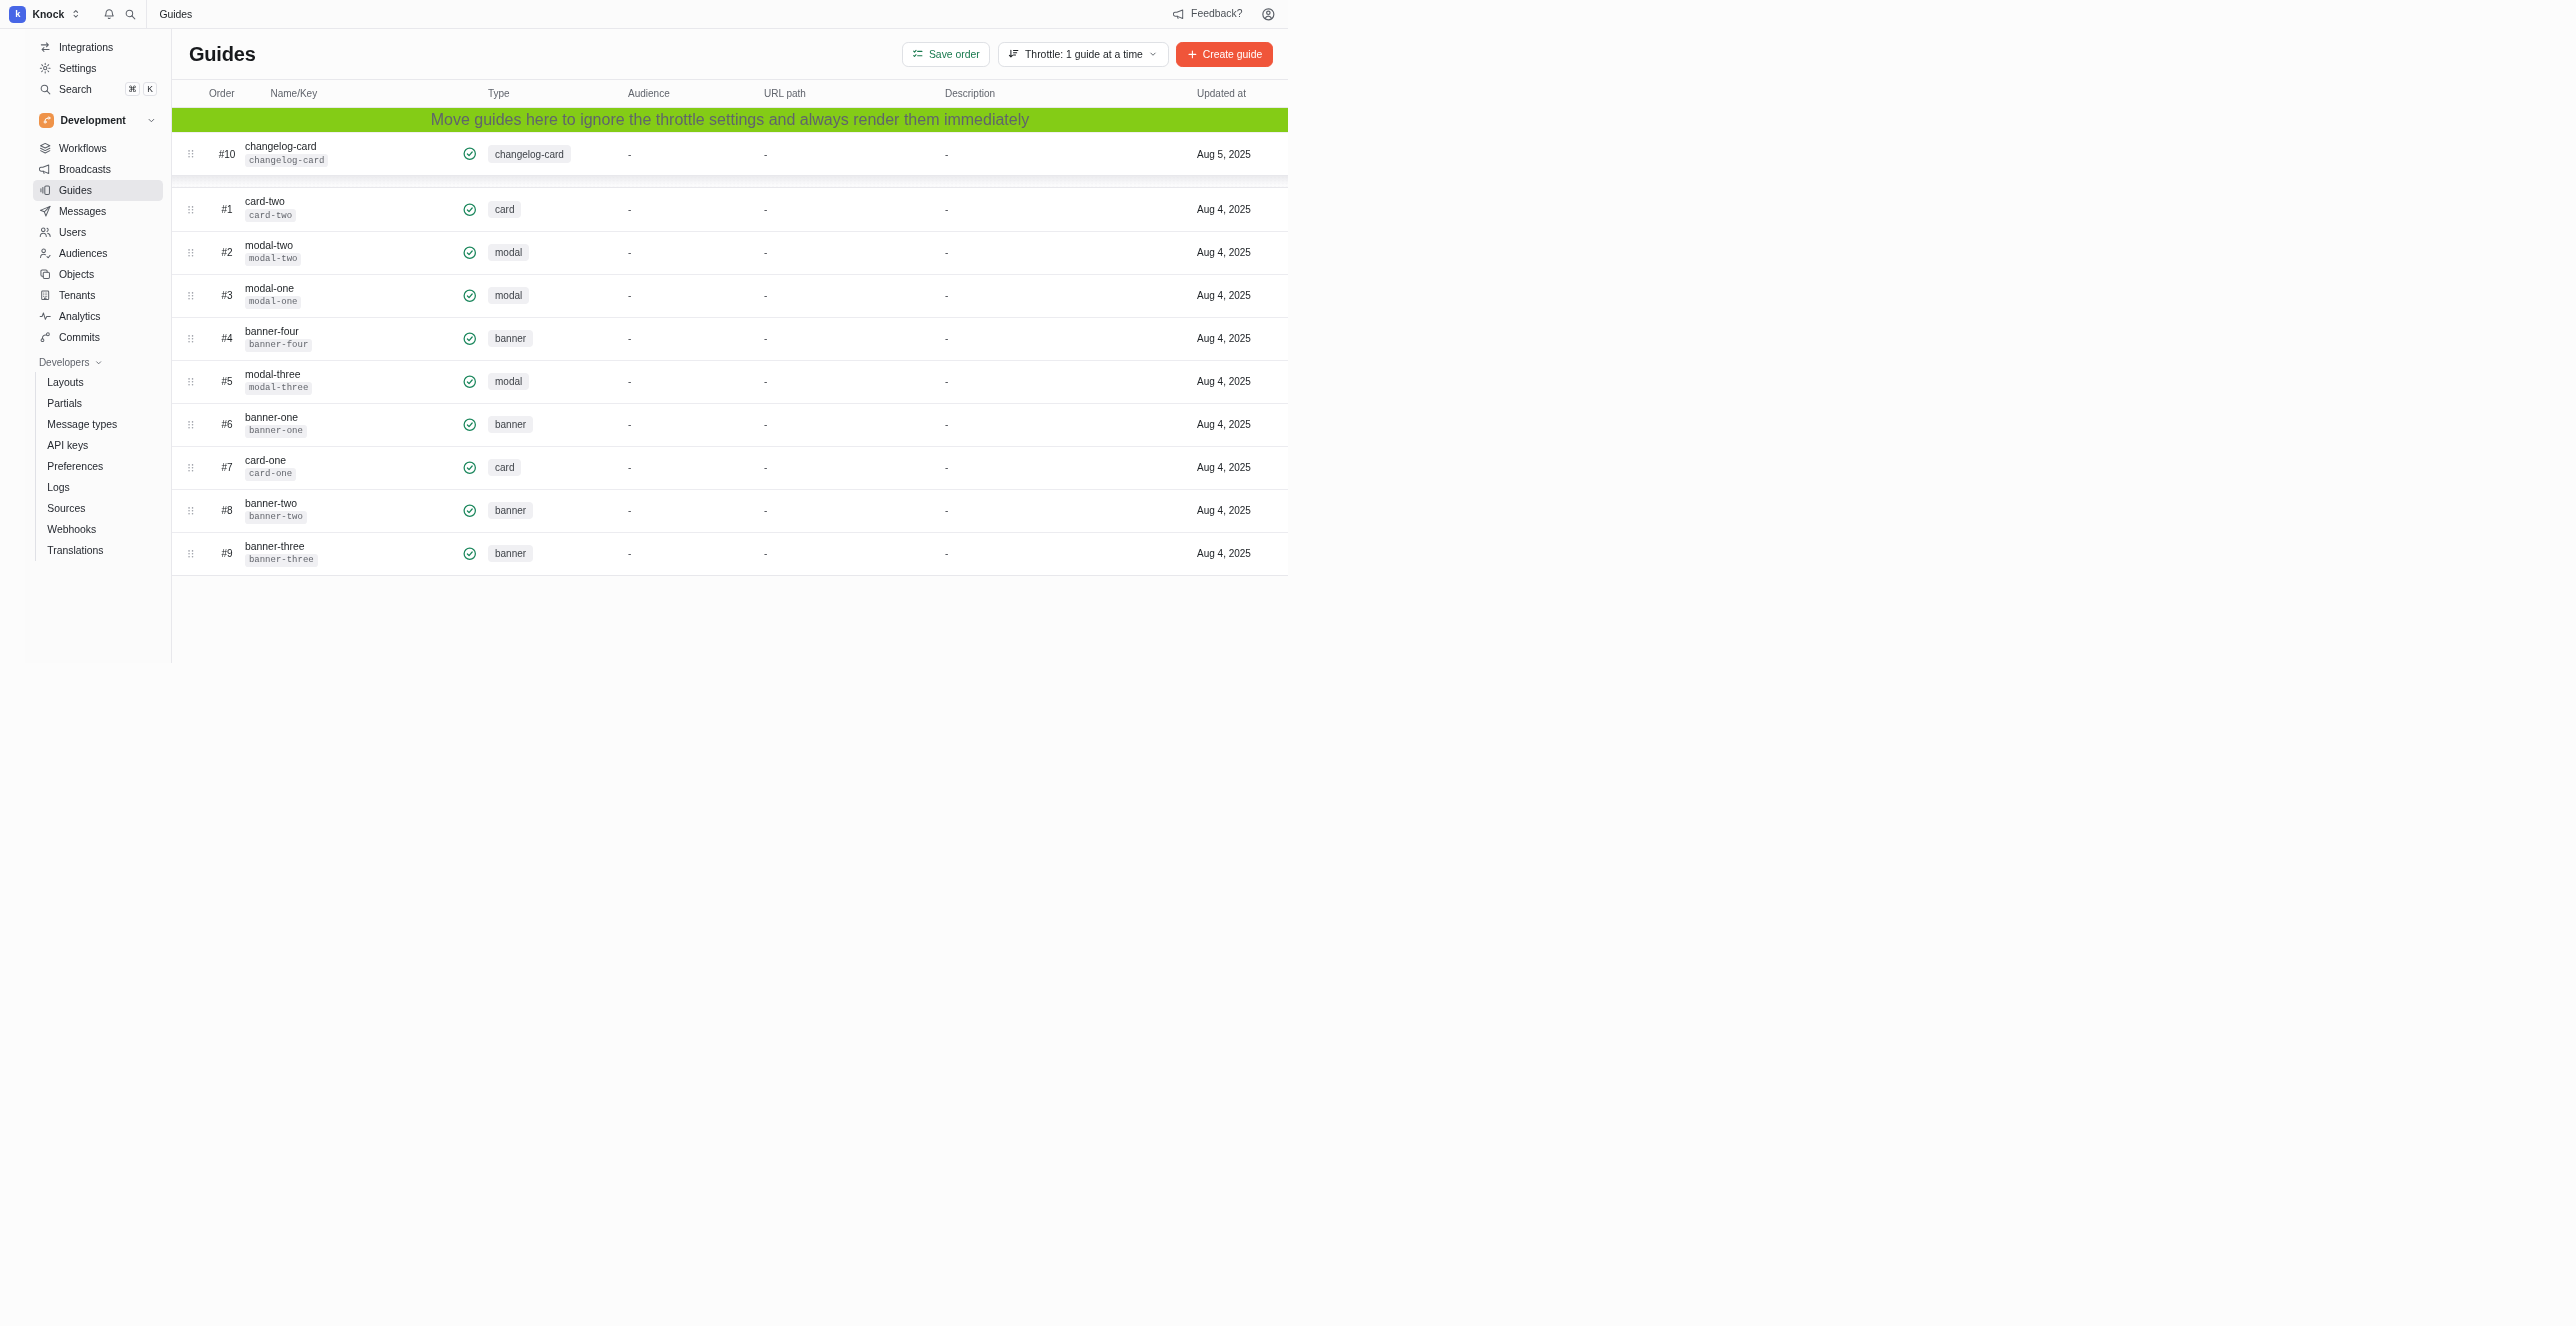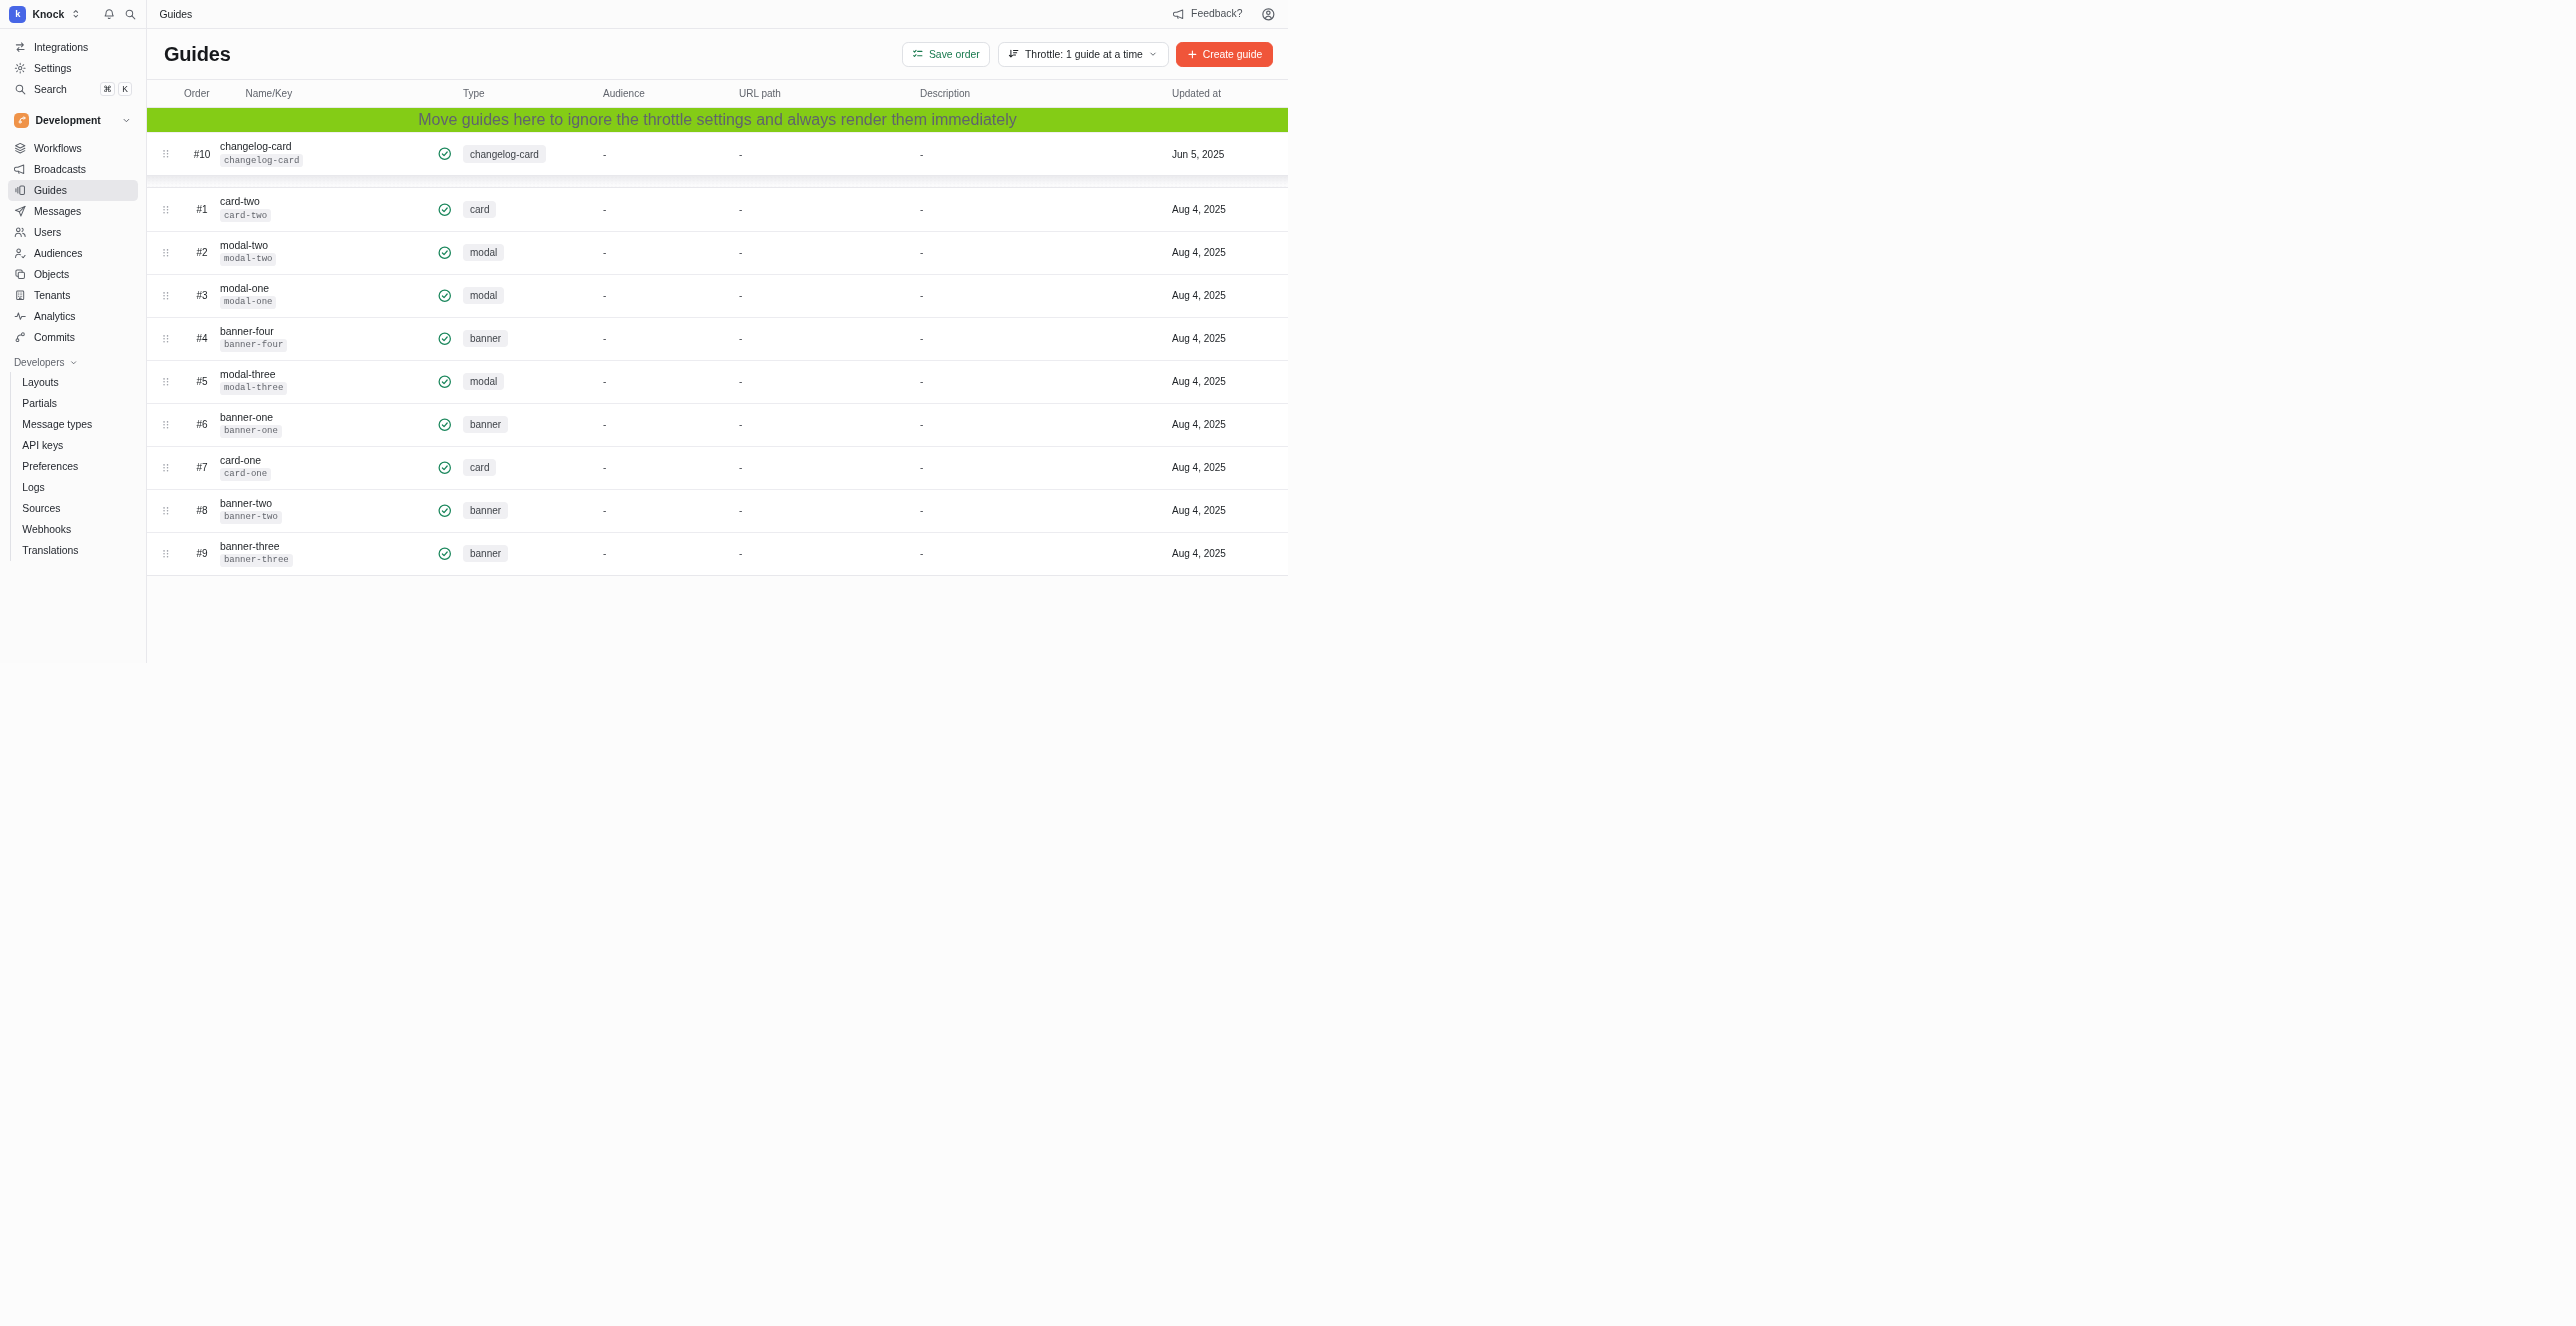--- a/index.html
+++ b/index.html
@@ -19,21 +19,21 @@
   .topbar { height:29px; flex:none; display:flex; align-items:stretch; background:#fbfbfb; border-bottom:0.8px solid #e8e8ec; }
   .topbar-left { width:147px; flex:none; display:flex; align-items:center; gap:6.2px; padding:0 9.3px 0 9.3px; border-right:0.8px solid #e8e8ec; }
   .logo { width:17px; height:17px; border-radius:4.6px; background:#4766E6; color:#fff; font-size:9.3px; font-weight:700; display:flex; align-items:center; justify-content:center; }
   .ws-name { font-weight:600; font-size:10.4px; }
   .tb-icons { display:flex; align-items:center; gap:9.3px; }
   .topbar-main { flex:1; display:flex; align-items:center; padding:0 12.4px; }
   .breadcrumb { font-size:10.4px; color:#1c2024; }
   .feedback { display:inline-flex; align-items:center; gap:5.4px; background:none; border:none; font:inherit; font-size:10.4px; color:#4c5157; margin-right:12.4px; cursor:pointer; }
 
   
-  .app { flex:1; display:flex; min-height:0; }
+  .app { flex:1; display:flex; min-height:0;padding-left:25px; }
   .sidebar { width:147px; flex:none; background:#fbfbfb; border-right:0.8px solid #e8e8ec; padding:7.7px; overflow:hidden; }
   .side-item { display:flex; align-items:center; gap:7.7px; height:21px; padding:0 6.2px; border-radius:4.6px; color:#24282f; font-size:10.4px; cursor:pointer; }
   .side-item.active { background:#e7e7ea; }
   .side-item .lbl { white-space:nowrap; }
   .kbd-group { margin-left:auto; display:flex; gap:3.1px; }
   .kbd { min-width:14px; height:14px; padding:0 2.3px; border:0.8px solid #e0e1e6; border-radius:3.1px; background:#fcfcfd; font-size:8.5px; color:#1c2024; display:flex; align-items:center; justify-content:center; }
   .env-row { display:flex; align-items:center; gap:6.2px; height:23px; padding:0 6.2px; margin:9.3px 0 6.2px; border-radius:4.6px; cursor:pointer; }
   .env-icon { width:15.5px; height:15.5px; border-radius:4.6px; background:#EF9349; color:#fff; display:flex; align-items:center; justify-content:center; }
   .env-label { font-weight:600; font-size:10.4px; }
   .dev-label { display:flex; align-items:center; gap:4.6px; color:#60646c; font-size:10px; margin:9.3px 6.2px 3.1px; cursor:pointer; }
@@ -377,21 +377,21 @@
         <svg width="15.5" height="15.5" viewBox="0 0 16 16" fill="none" stroke="currentColor" stroke-width="1.3" stroke-linecap="round" stroke-linejoin="round">
                   <circle cx="8" cy="8" r="5.8"></circle>
                   <path d="M5.6 8.2 7.3 9.9l3.2-3.7"></path>
                 </svg>
       </span>
     </span>
     <span class="cell"><span class="type-badge">changelog-card</span></span>
     <span class="cell dash">-</span>
     <span class="cell dash">-</span>
     <span class="cell dash">-</span>
-    <span class="cell updated">Jun 5, 2025</span>
+    <span class="cell updated">Aug 5, 2025</span>
   </div>
         </div>
     </section>
 
     <div class="gap-band"></div>
 
     <section class="section-throttled">
       <div id="main-rows">
           <div class="row">
     <span class="cell handle">

